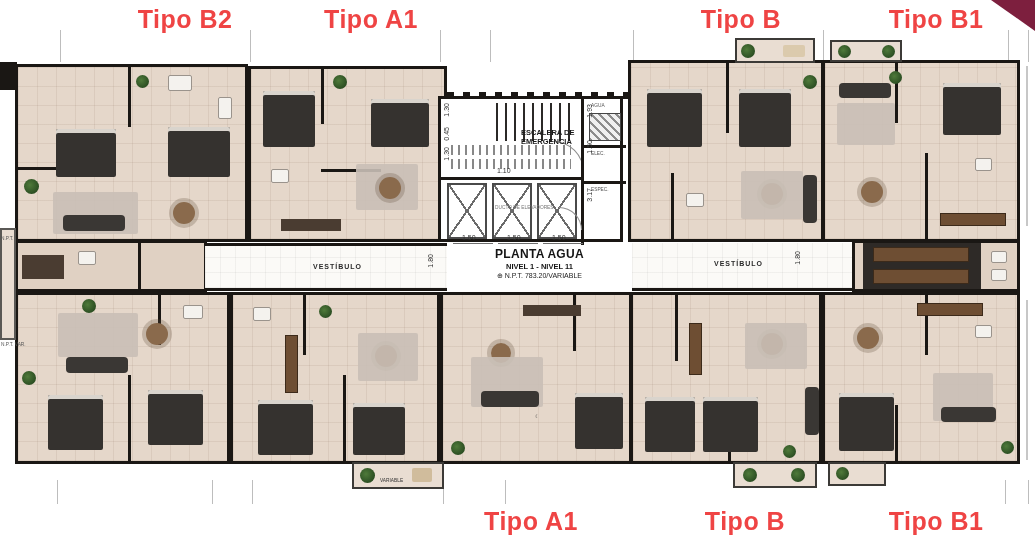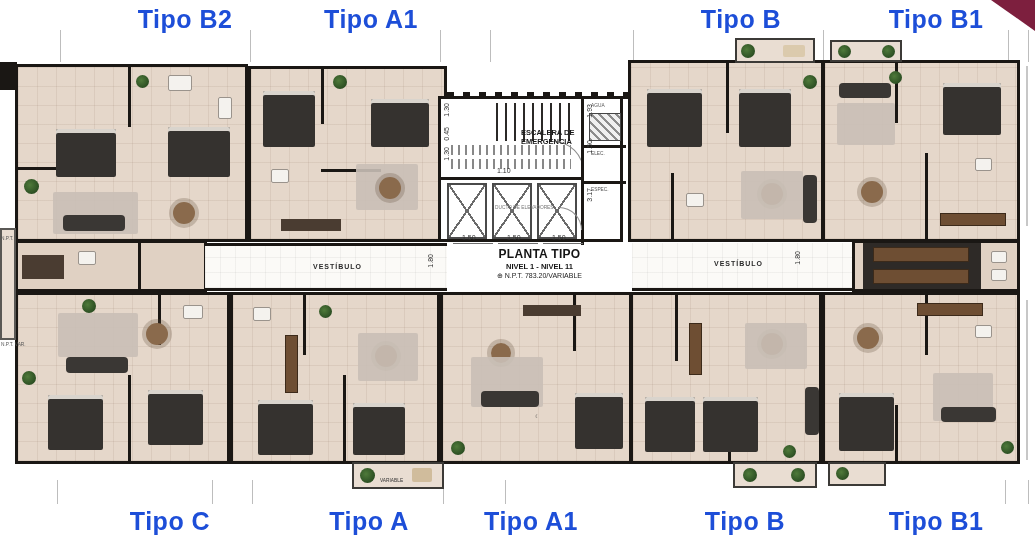--- a/index.html
+++ b/index.html
@@ -1,19 +1,19 @@
 <!DOCTYPE html>
 <html><head>
 <meta charset="utf-8">
 <style>
   html,body{margin:0;padding:0;background:#ffffff;}
   #stage{position:relative;width:1035px;height:544px;background:#ffffff;overflow:hidden;
          font-family:"Liberation Sans",sans-serif;}
   
-  .type-label{position:absolute;font-weight:700;font-size:25px;color:#1d4ed8;
+  .type-label{position:absolute;font-weight:700;font-size:25px;color:#ef4444;
               letter-spacing:.5px;white-space:nowrap;transform:translateX(-50%);}
   
   #ribbon{position:absolute;top:0;right:0;width:0;height:0;
           border-left:44px solid transparent;border-top:31px solid #7d1f3e;}
   
   .tick{position:absolute;width:1px;background:#bdbdbd;}
   .edge-line{position:absolute;width:2px;background:#c7c7c7;}
   
   .unit{position:absolute;background:#e5d7ca;border:3px solid #1a1714;box-sizing:border-box;
         background-image:
@@ -78,22 +78,20 @@
 <body>
 
 <div id="stage">
 
   <div id="ribbon"></div>
 
   <div class="type-label" style="left:185px;top:5px;">Tipo B2</div>
   <div class="type-label" style="left:371px;top:5px;">Tipo A1</div>
   <div class="type-label" style="left:741px;top:5px;">Tipo B</div>
   <div class="type-label" style="left:936px;top:5px;">Tipo B1</div>
-  <div class="type-label" style="left:170px;top:507px;">Tipo C</div>
-  <div class="type-label" style="left:369px;top:507px;">Tipo A</div>
   <div class="type-label" style="left:531px;top:507px;">Tipo A1</div>
   <div class="type-label" style="left:745px;top:507px;">Tipo B</div>
   <div class="type-label" style="left:936px;top:507px;">Tipo B1</div>
 
   <div class="tick" style="left:60px;top:30px;height:32px;"></div>
   <div class="tick" style="left:250px;top:30px;height:32px;"></div>
   <div class="tick" style="left:440px;top:30px;height:32px;"></div>
   <div class="tick" style="left:490px;top:30px;height:32px;"></div>
   <div class="tick" style="left:633px;top:30px;height:32px;"></div>
   <div class="tick" style="left:823px;top:30px;height:32px;"></div>
@@ -126,21 +124,21 @@
     <div class="tinylab" id="vest-left" style="left:108px;top:17px;">VESTÍBULO</div>
     <div class="dim-v" style="left:222px;top:8px;">1.80</div>
   </div>
   <div class="corridor" style="left:632px;top:243px;width:220px;height:48px;border-top:none;">
     <div class="tinylab" id="vest-right" style="left:82px;top:17px;">VESTÍBULO</div>
     <div class="dim-v" style="left:162px;top:8px;">1.80</div>
   </div>
 
   <div style="position:absolute;left:447px;top:241px;width:185px;height:50px;background:#ffffff;">
     <div id="title-block" style="left:0;top:6px;width:185px;">
-      <div class="t1">PLANTA TIPO</div>
+      <div class="t1">PLANTA AGUA</div>
       <div class="t2">NIVEL 1 - NIVEL 11</div>
       <div class="t3">⊕ N.P.T. 783.20/VARIABLE</div>
     </div>
   </div>
 
   <div class="unit" style="left:15px;top:64px;width:233px;height:178px;">
     <div class="iw" style="left:110px;top:0;width:3px;height:60px;"></div>
     <div class="iw" style="left:0;top:100px;width:70px;height:3px;"></div>
     <div class="bath" style="left:150px;top:8px;width:22px;height:14px;"></div>
     <div class="bath" style="left:200px;top:30px;width:12px;height:20px;"></div>

